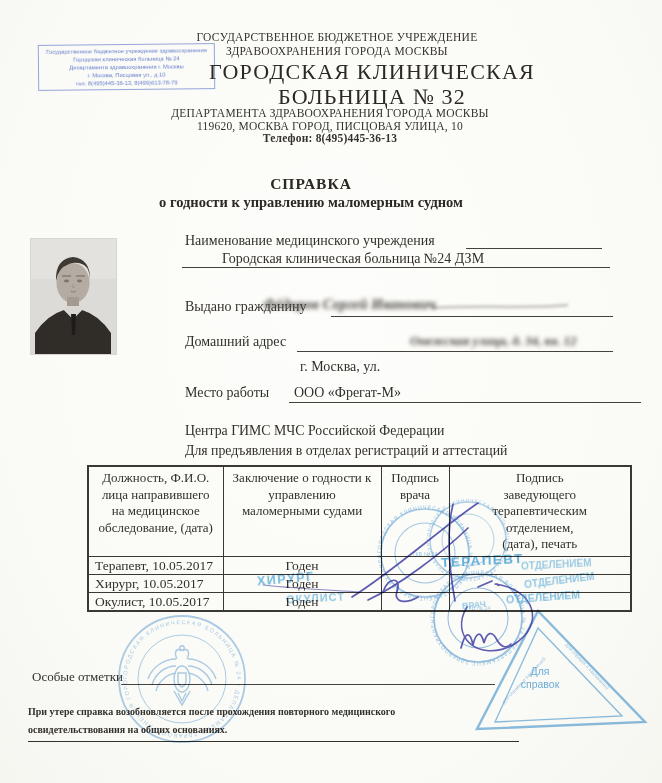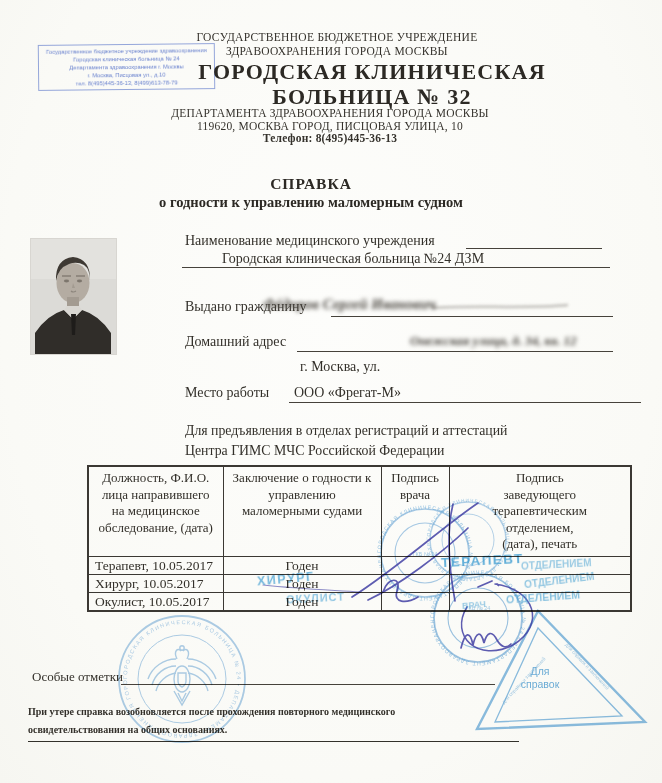--- a/index.html
+++ b/index.html
@@ -19,21 +19,21 @@
     transform:rotate(-.6deg);
     text-align:center;padding-top:2px;box-sizing:border-box;
     font-family:"Liberation Sans",sans-serif;
     font-size:5.8px;line-height:8px;color:#5470c8;
     filter:blur(.4px);opacity:.88;
   }
   
   .hdr-org{left:12px;width:650px;top:31px;text-align:center;
     font-size:11.5px;line-height:13.5px;letter-spacing:.3px;color:#35322c;}
   .hdr-hospital{left:92px;width:560px;top:59px;text-align:center;
-    font-size:22px;font-weight:bold;line-height:25px;letter-spacing:1.2px;color:#2c2924;}
+    font-size:22px;font-weight:normal;line-height:25px;letter-spacing:1.2px;color:#2c2924;}
   .hdr-sub{left:5px;width:650px;top:107px;text-align:center;
     font-size:11.5px;line-height:12.5px;letter-spacing:.2px;color:#35322c;}
   .hdr-sub .bold{font-weight:bold;}
   
   .doc-title{left:0;width:622px;top:175px;text-align:center;color:#2c2924;}
   .doc-title .t1{font-size:15.5px;font-weight:bold;letter-spacing:1px;line-height:18px;}
   .doc-title .t2{font-size:14.5px;font-weight:bold;line-height:18px;}
   
   .photo{left:30px;top:238px;width:87px;height:117px;border:1px solid #d8d6d1;
     box-sizing:border-box;background:#dddcd8;}
@@ -126,22 +126,22 @@
   <div class="abs fld" style="left:185px;top:334px;">Домашний адрес</div>
   <div class="abs fld" style="left:300px;top:334px;margin-top:25px;">г. Москва, ул.</div>
   <div class="abs fld blurred" style="left:410px;top:333px;font-size:13px;">Онежская улица, д. 34, кв. 12</div>
   <div class="abs rule" style="left:297px;top:351px;width:316px;"></div>
 
   <div class="abs fld" style="left:185px;top:385px;text-align:center;">Место работы</div>
   <div class="abs fld" style="left:294px;top:385px;">ООО «Фрегат-М»</div>
   <div class="abs rule" style="left:289px;top:402px;width:352px;"></div>
 
   <div class="abs fld" style="left:185px;top:421px;line-height:19.5px;font-size:13.8px;">
+    <div>Центра ГИМС МЧС Российской Федерации</div>
     <div>Для предъявления в отделах регистраций и аттестаций</div>
-    <div>Центра ГИМС МЧС Российской Федерации</div>
   </div>
 
   <table class="med">
     <colgroup>
       <col style="width:135px">
         <col style="width:158px">
         <col style="width:68px">
         <col style="width:182px">
     </colgroup>
     <thead>

